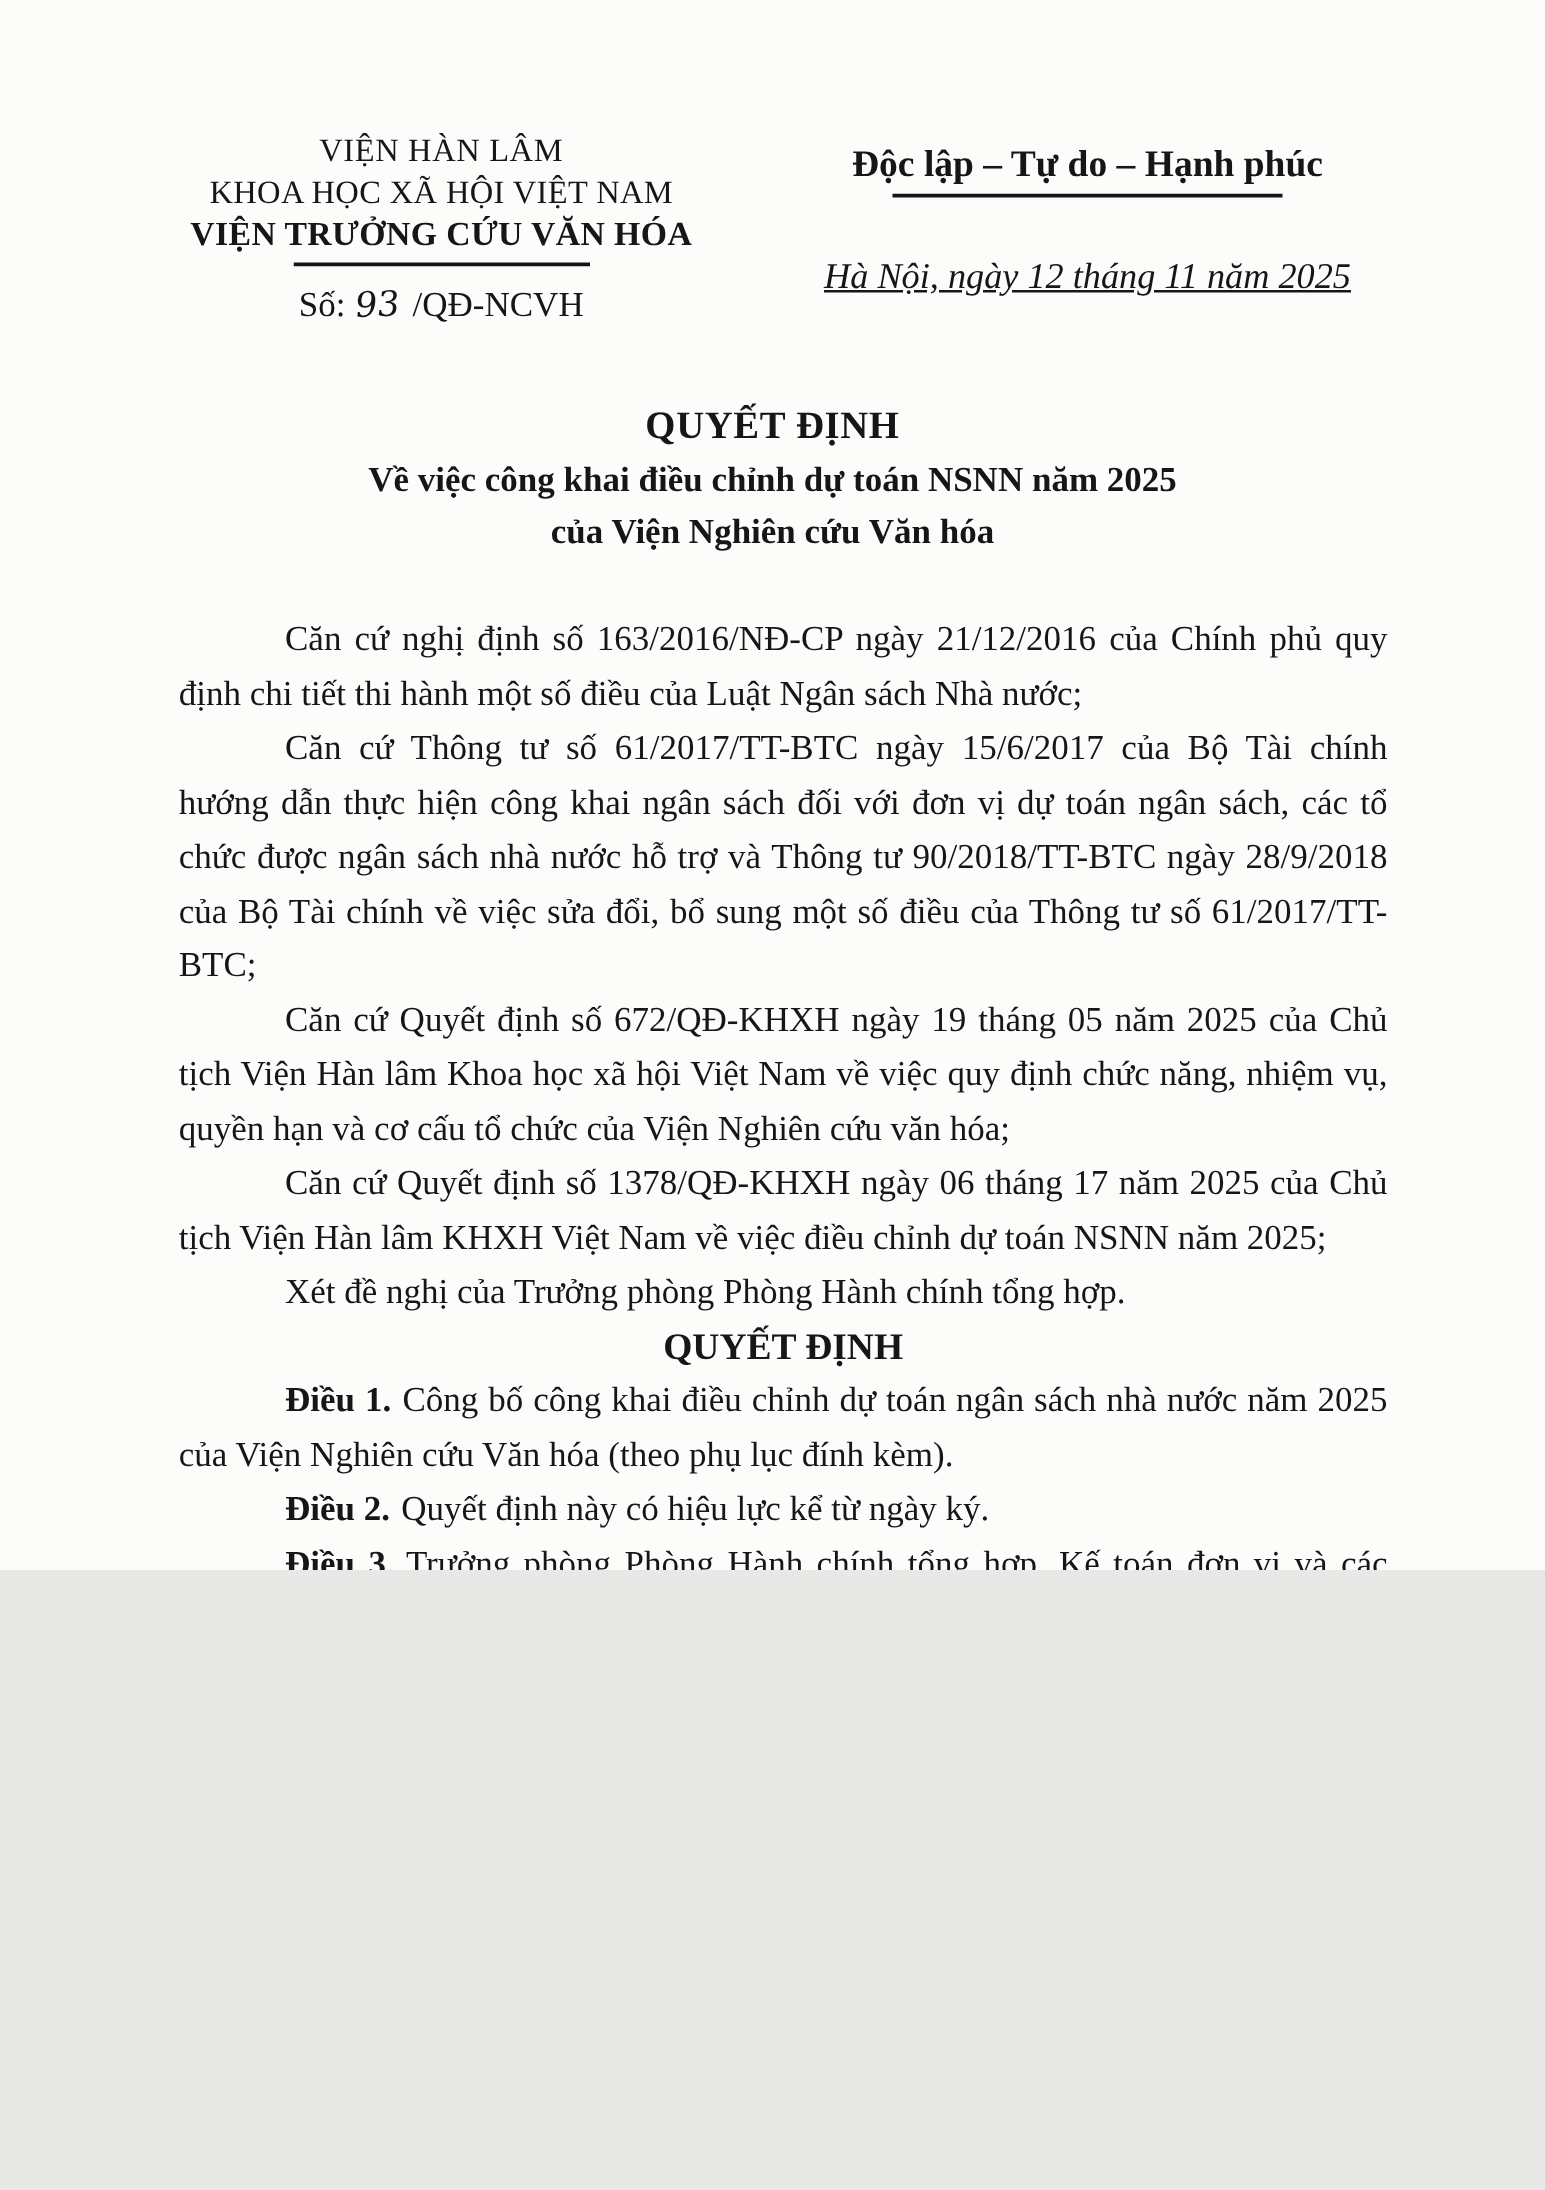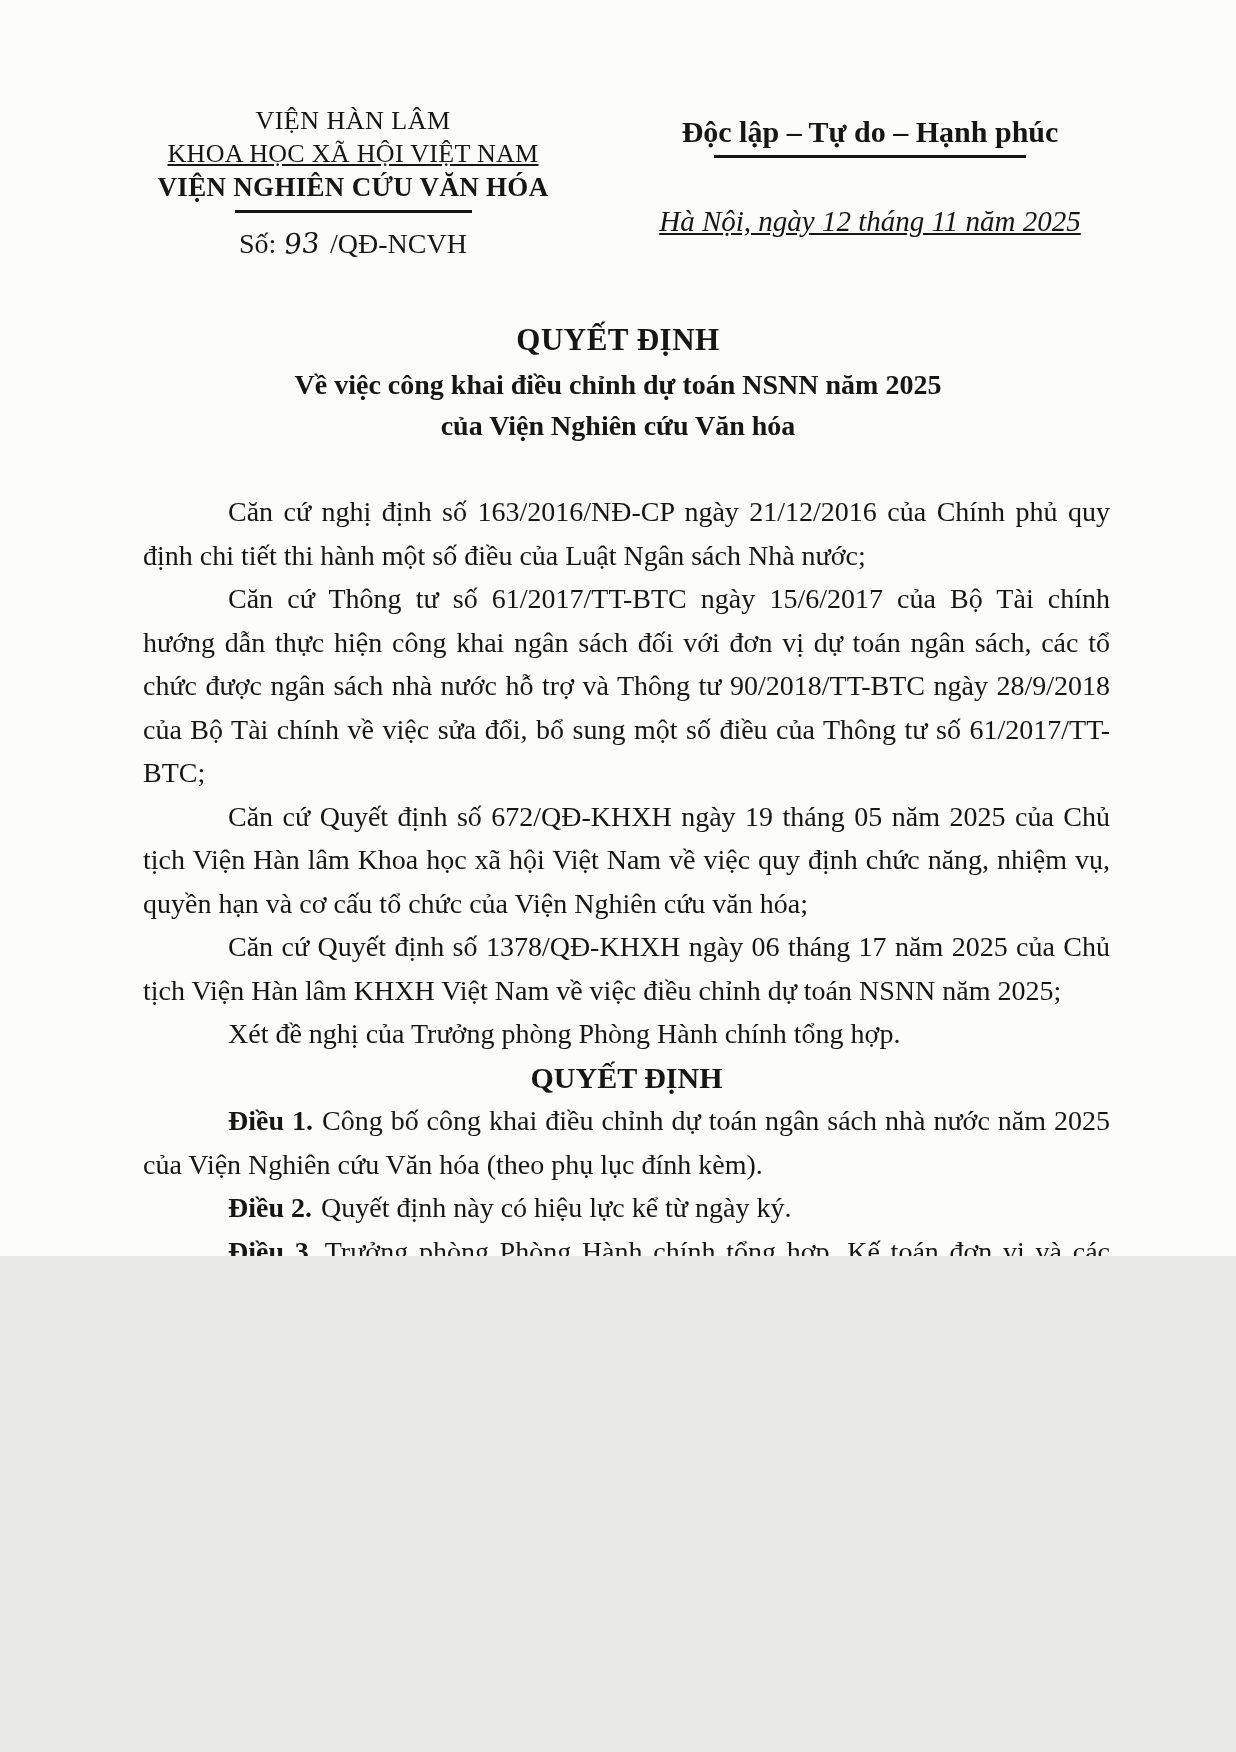--- a/index.html
+++ b/index.html
@@ -12,21 +12,21 @@
     color:#161616;
     overflow:hidden;
   }
 
   
   .hdr-left {
     position:absolute; left:118px; top:106px; width:470px;
     text-align:center;
   }
   .hdr-left .l1 { font-size:26px; letter-spacing:0.5px; }
-  .hdr-left .l2 { font-size:26px; margin-top:3px; letter-spacing:0.3px;text-decoration:underline; }
+  .hdr-left .l2 { font-size:26px; margin-top:3px; letter-spacing:0.3px; }
   .hdr-left .l3 { font-size:27px; font-weight:bold; margin-top:3px; letter-spacing:0.3px; }
   .hdr-left .rule { width:237px; border-bottom:3px solid #151515; margin:7px auto 0; }
   .hdr-left .num { font-size:28px; margin-top:14px; }
   .hdr-left .num .hand {
     display:inline-block;
     font-family:"DejaVu Serif", serif;
     transform:skewX(-8deg) rotate(-2deg);
     padding:0 10px 0 8px;
   }
 
@@ -74,21 +74,21 @@
   }
 </style>
 </head>
 <body>
 
 <div class="page">
 
   <div class="hdr-left">
     <div class="l1">VIỆN HÀN LÂM</div>
     <div class="l2">KHOA HỌC XÃ HỘI VIỆT NAM</div>
-    <div class="l3">VIỆN NGHIÊN CỨU VĂN HÓA</div>
+    <div class="l3">VIỆN TRƯỞNG CỨU VĂN HÓA</div>
     <div class="rule"></div>
     <div class="num"><span>Số:</span><span class="hand">93</span><span>/QĐ-NCVH</span></div>
   </div>
 
   <div class="hdr-right">
     <div class="r2">Độc lập – Tự do – Hạnh phúc</div>
     <div class="rule"></div>
     <div class="date">Hà Nội, ngày 12 tháng 11 năm 2025</div>
   </div>
 

